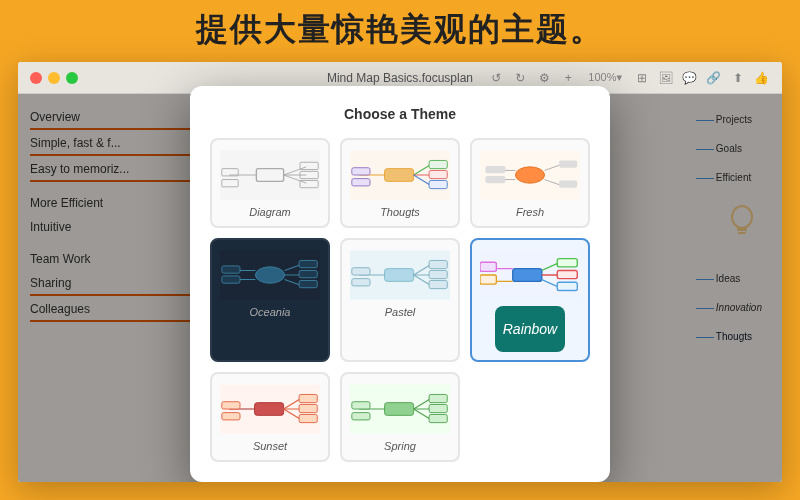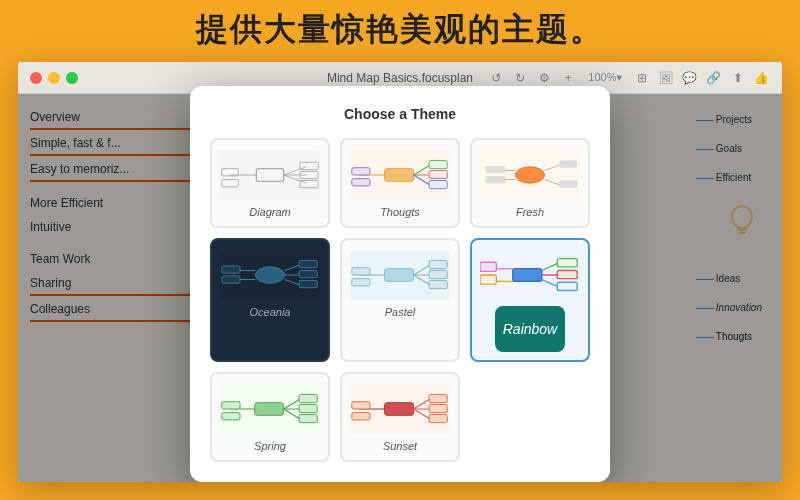--- a/index.html
+++ b/index.html
@@ -395,53 +395,53 @@
               </svg>
             </div>
             <div class="badge-row">
               <span class="theme-label-badge">Rainbow</span>
             </div>
           </div>
 
           <div class="theme-card">
             <div class="theme-preview">
               <svg viewBox="0 0 110 54" class="preview-svg">
+                <rect width="110" height="54" fill="#fff4f0"></rect>
+                <rect x="38" y="20" width="32" height="14" rx="3" fill="#cc5050" stroke="#aa3030" stroke-width="1"></rect>
+                <line x1="10" y1="27" x2="38" y2="27" stroke="#aa3030" stroke-width="1.2"></line>
+                <rect x="2" y="19" width="20" height="8" rx="2" fill="#ffd8c0" stroke="#e06040" stroke-width="1"></rect>
+                <rect x="2" y="31" width="20" height="8" rx="2" fill="#ffd8c0" stroke="#e06040" stroke-width="1"></rect>
+                <line x1="70" y1="27" x2="88" y2="16" stroke="#e06040" stroke-width="1.2"></line>
+                <line x1="70" y1="27" x2="88" y2="27" stroke="#e06040" stroke-width="1.2"></line>
+                <line x1="70" y1="27" x2="88" y2="38" stroke="#e06040" stroke-width="1.2"></line>
+                <rect x="87" y="11" width="20" height="9" rx="2" fill="#ffd8c0" stroke="#e06040" stroke-width="1"></rect>
+                <rect x="87" y="22" width="20" height="9" rx="2" fill="#ffd8c0" stroke="#e06040" stroke-width="1"></rect>
+                <rect x="87" y="33" width="20" height="9" rx="2" fill="#ffd8c0" stroke="#e06040" stroke-width="1"></rect>
+              </svg>
+            </div>
+            <div class="theme-label">Sunset</div>
+          </div>
+
+          <div class="theme-card">
+            <div class="theme-preview">
+              <svg viewBox="0 0 110 54" class="preview-svg">
                 <rect width="110" height="54" fill="#f0fff0"></rect>
                 <rect x="38" y="20" width="32" height="14" rx="3" fill="#90d090" stroke="#50a050" stroke-width="1"></rect>
                 <line x1="10" y1="27" x2="38" y2="27" stroke="#50a050" stroke-width="1.2"></line>
                 <rect x="2" y="19" width="20" height="8" rx="2" fill="#d0f0d0" stroke="#50a050" stroke-width="1"></rect>
                 <rect x="2" y="31" width="20" height="8" rx="2" fill="#d0f0d0" stroke="#50a050" stroke-width="1"></rect>
                 <line x1="70" y1="27" x2="88" y2="16" stroke="#50a050" stroke-width="1.2"></line>
                 <line x1="70" y1="27" x2="88" y2="27" stroke="#50a050" stroke-width="1.2"></line>
                 <line x1="70" y1="27" x2="88" y2="38" stroke="#50a050" stroke-width="1.2"></line>
                 <rect x="87" y="11" width="20" height="9" rx="2" fill="#d0f0d0" stroke="#50a050" stroke-width="1"></rect>
                 <rect x="87" y="22" width="20" height="9" rx="2" fill="#d0f0d0" stroke="#50a050" stroke-width="1"></rect>
                 <rect x="87" y="33" width="20" height="9" rx="2" fill="#d0f0d0" stroke="#50a050" stroke-width="1"></rect>
               </svg>
             </div>
             <div class="theme-label">Spring</div>
           </div>
 
-          <div class="theme-card">
-            <div class="theme-preview">
-              <svg viewBox="0 0 110 54" class="preview-svg">
-                <rect width="110" height="54" fill="#fff4f0"></rect>
-                <rect x="38" y="20" width="32" height="14" rx="3" fill="#cc5050" stroke="#aa3030" stroke-width="1"></rect>
-                <line x1="10" y1="27" x2="38" y2="27" stroke="#aa3030" stroke-width="1.2"></line>
-                <rect x="2" y="19" width="20" height="8" rx="2" fill="#ffd8c0" stroke="#e06040" stroke-width="1"></rect>
-                <rect x="2" y="31" width="20" height="8" rx="2" fill="#ffd8c0" stroke="#e06040" stroke-width="1"></rect>
-                <line x1="70" y1="27" x2="88" y2="16" stroke="#e06040" stroke-width="1.2"></line>
-                <line x1="70" y1="27" x2="88" y2="27" stroke="#e06040" stroke-width="1.2"></line>
-                <line x1="70" y1="27" x2="88" y2="38" stroke="#e06040" stroke-width="1.2"></line>
-                <rect x="87" y="11" width="20" height="9" rx="2" fill="#ffd8c0" stroke="#e06040" stroke-width="1"></rect>
-                <rect x="87" y="22" width="20" height="9" rx="2" fill="#ffd8c0" stroke="#e06040" stroke-width="1"></rect>
-                <rect x="87" y="33" width="20" height="9" rx="2" fill="#ffd8c0" stroke="#e06040" stroke-width="1"></rect>
-              </svg>
-            </div>
-            <div class="theme-label">Sunset</div>
-          </div>
-
         </div>
       </div>
     </div>
 
   </div>
 </div>
 
 </body></html>

